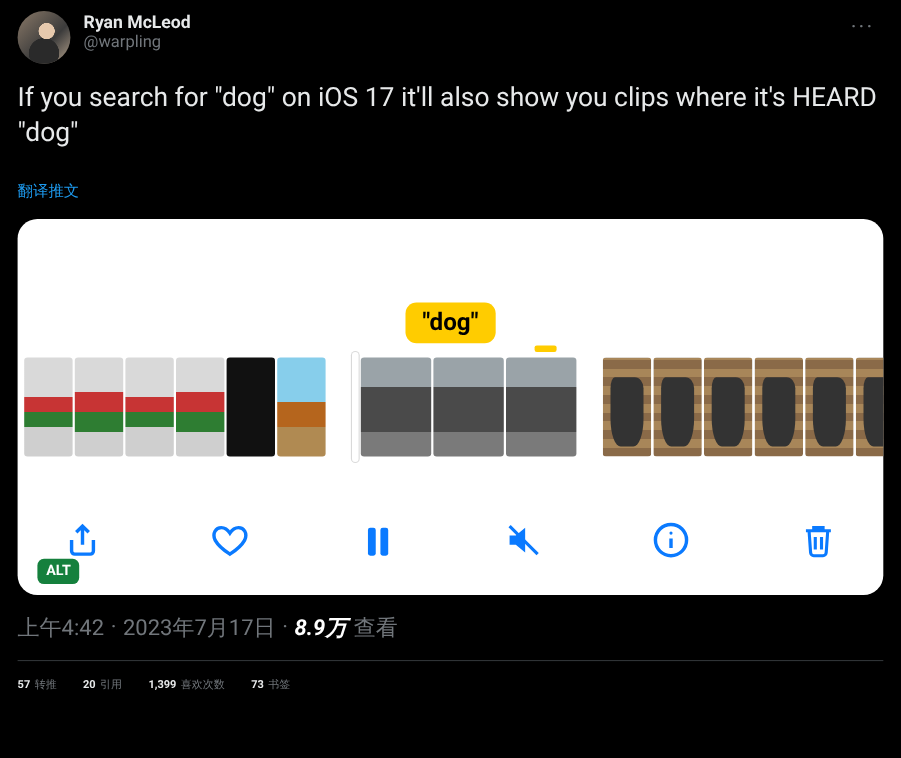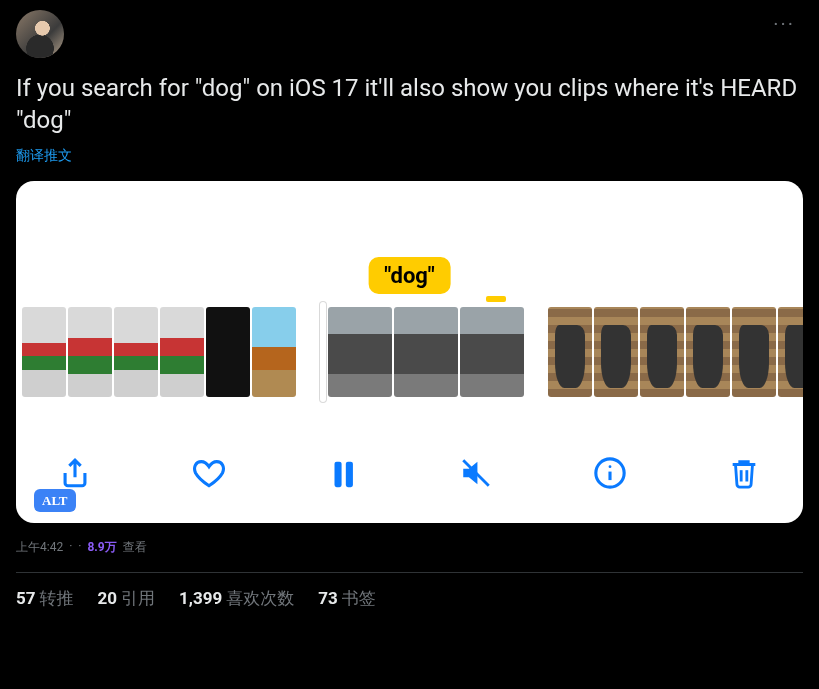--- a/index.html
+++ b/index.html
@@ -24,21 +24,21 @@
     content:""; position:absolute; inset:0;
     background:
       radial-gradient(circle at 55% 38%, #e6c9ad 0 18%, transparent 19%),
       radial-gradient(circle at 50% 80%, #2a2a2a 0 30%, transparent 31%);
   }
   .names { display:flex; flex-direction:column; }
   .display-name { font-weight:700; font-size:16px; color:#e7e9ea; }
   .handle { font-size:15px; color:#71767b; }
   .more-btn { margin-left:auto; color:#71767b; font-size:20px; letter-spacing:2px; padding:4px 8px; line-height:1; cursor:pointer; }
   .body-text { margin-top:14px; font-size:24px; line-height:1.35; color:#e7e9ea; }
-  .translate-link { margin-top:10px; font-size:14px; color:#1d9bf0; }
+  .translate-link { margin-top:28px; font-size:14px; color:#1d9bf0; }
   .media-card {
     margin-top:16px; background:#fff; border-radius:18px; padding:0; overflow:hidden;
     width:100%; height:342px; position:relative;
   }
   .caption-bubble{
     position:absolute; top:76px; left:50%; transform:translateX(-50%);
     background:#ffcc00; color:#000; font-weight:700; font-size:22px;
     padding:6px 16px; border-radius:10px;
   }
   .tick{position:absolute; top:115px; left:470px; width:20px; height:6px; background:#ffcc00; border-radius:2px;}
@@ -65,35 +65,39 @@
   .t-icon{ width:34px; height:34px; color:#0a7aff; display:flex; align-items:center; justify-content:center; cursor:pointer;}
   .t-icon svg{width:34px;height:34px;stroke:#0a7aff;fill:none;stroke-width:2.2;}
   .pause svg rect{fill:#0a7aff;stroke:none;}
   .mute svg{stroke-width:2;}
   .mute svg .fillpart{fill:#0a7aff;stroke:none;}
   .trash svg{stroke-width:2;}
   .alt-badge{
     position:absolute; left:18px; bottom:8px; transform:translateY(-6px);
   }
   .alt-badge span{
-    background:#3b82f6; color:#fff; font-size:13px; font-weight:700;
-    padding:4px 8px; border-radius:6px;font-family:Liberation Serif, serif;
-  }
-  .meta-row{ margin-top:16px; color:#71767b; font-size:12px; display:flex; gap:6px;}
-  .meta-row .views-count{ color:#8b5cf6; font-weight:700;}
+    background:#15803d; color:#fff; font-size:13px; font-weight:700;
+    padding:4px 8px; border-radius:6px;
+  }
+  .meta-row{ margin-top:16px; color:#71767b; font-size:20px; display:flex; gap:6px;}
+  .meta-row .views-count{ color:#ffffff; font-weight:700;font-style:italic;}
   .divider{border:none;border-top:1px solid #2f3336;margin:16px 0 14px;}
-  .stats-row{ display:flex; gap:24px; font-size:17px; color:#71767b;}
+  .stats-row{ display:flex; gap:24px; font-size:10px; color:#71767b;}
   .stats-row .num{ color:#e7e9ea; font-weight:700; margin-right:4px;}
 </style>
 </head>
 <body>
 
 <div class="tweet">
   <div class="header-row">
     <div class="avatar"></div>
+    <div class="names">
+      <span class="display-name">Ryan McLeod</span>
+      <span class="handle">@warpling</span>
+    </div>
     <div class="more-btn">···</div>
   </div>
 
   <div class="body-text">If you search for "dog" on iOS 17 it'll also show you clips where it's HEARD "dog"</div>
   <div class="translate-link">翻译推文</div>
 
   <div class="media-card">
     <div class="caption-bubble">"dog"</div>
     <div class="tick"></div>
 
@@ -163,20 +167,21 @@
     </div>
 
     <div class="alt-badge">
       <span>ALT</span>
     </div>
   </div>
 
   <div class="meta-row">
     <span>上午4:42</span>
     <span>·</span>
+    <span>2023年7月17日</span>
     <span>·</span>
     <span class="views-count">8.9万</span>
     <span>查看</span>
   </div>
 
   <hr class="divider">
 
   <div class="stats-row">
     <span>
       <span class="num">57</span><span>转推</span>

